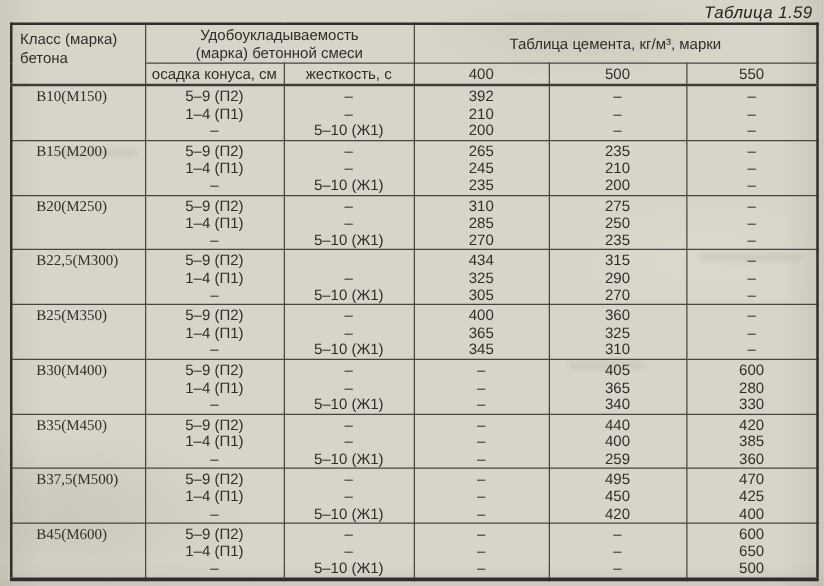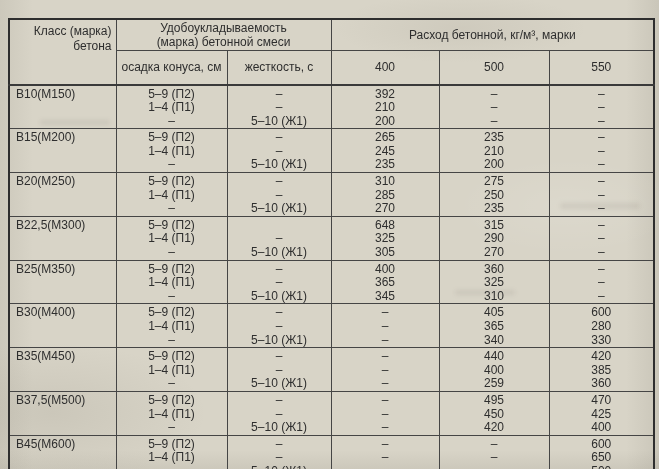--- a/index.html
+++ b/index.html
@@ -50,75 +50,76 @@
     font-size: 12px;
   }
   table, th, td {
     border: 1px solid #454545;
   }
   table {
     border: 2px solid #2e2e2e;
     border-bottom-width: 3px;
   }
   thead tr.h1 { height: 28px; }
-  thead tr.h2 { height: 34px; }
+  thead tr.h2 { height: 17px; }
   thead th {
     font-weight: normal;
     font-size: 12px;
     vertical-align: middle;
     white-space: pre-line;
     color: #2e2e2e;
     padding: 1px 2px;
   }
   thead { border-bottom: 2px solid #3a3a3a; }
   th.th-class {
-    text-align: right;
+    text-align: left;
     vertical-align: top;
     padding: 4px 4px 0 6px;
     line-height: 15px;
   }
   tbody tr { height: 43px; }
   tbody td {
     vertical-align: top;
     padding: 2px 0 0 0;
   }
   .ln {
     min-height: 13.6px;
     line-height: 13.6px;
     text-align: center;
     color: #2e2e2e;
   }
-  td.cls { padding-left: 6px; }
+  td.cls { padding-left: 19px; font-family: Liberation Serif, serif; }
   td.cls .ln { text-align: left; }
 </style>
 </head>
 <body>
 
 <div class="page">
   <div class="smudge s1"></div>
   <div class="smudge s2"></div>
   <div class="smudge s3"></div>
 
+  <div class="caption">Таблица 1.59</div>
 
   <table>
     <colgroup>
       <col style="width:107px">
       <col style="width:111px">
       <col style="width:104px">
       <col style="width:108px">
       <col style="width:110px">
       <col style="width:105px">
     </colgroup>
     <thead>
       <tr class="h1">
         <th class="th-class" rowspan="2">Класс (марка)
 бетона</th>
         <th colspan="2">Удобоукладываемость
 (марка) бетонной смеси</th>
-        <th colspan="3">Расход бетонной, кг/м³, марки</th>
+        <th colspan="3">Таблица цемента, кг/м³, марки</th>
       </tr>
       <tr class="h2">
         <th>осадка конуса, см</th>
         <th>жесткость, с</th>
         <th>400</th>
         <th>500</th>
         <th>550</th>
       </tr>
     </thead>
     <tbody>
@@ -220,21 +221,21 @@
             <div class="ln">5–9 (П2)</div>
             <div class="ln">1–4 (П1)</div>
             <div class="ln">–</div>
           </td>
           <td>
             <div class="ln"></div>
             <div class="ln">–</div>
             <div class="ln">5–10 (Ж1)</div>
           </td>
           <td>
-            <div class="ln">648</div>
+            <div class="ln">434</div>
             <div class="ln">325</div>
             <div class="ln">305</div>
           </td>
           <td>
             <div class="ln">315</div>
             <div class="ln">290</div>
             <div class="ln">270</div>
           </td>
           <td>
             <div class="ln">–</div>

